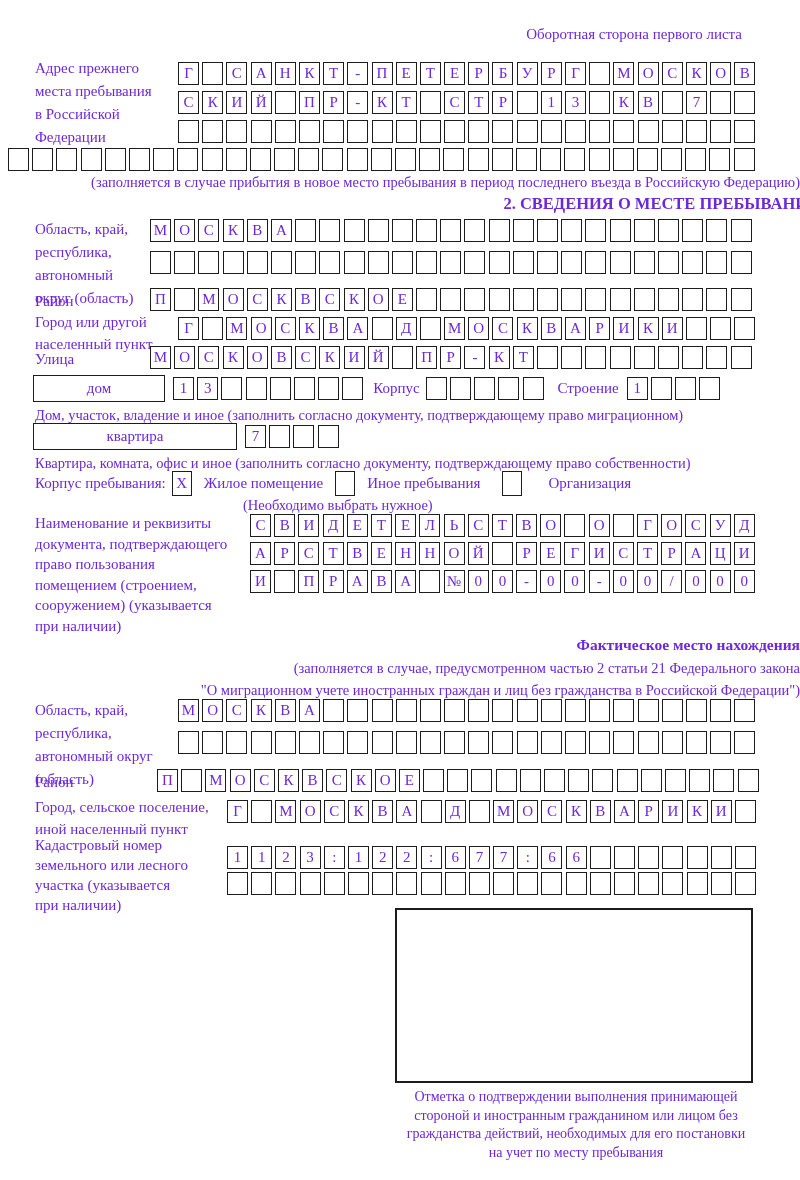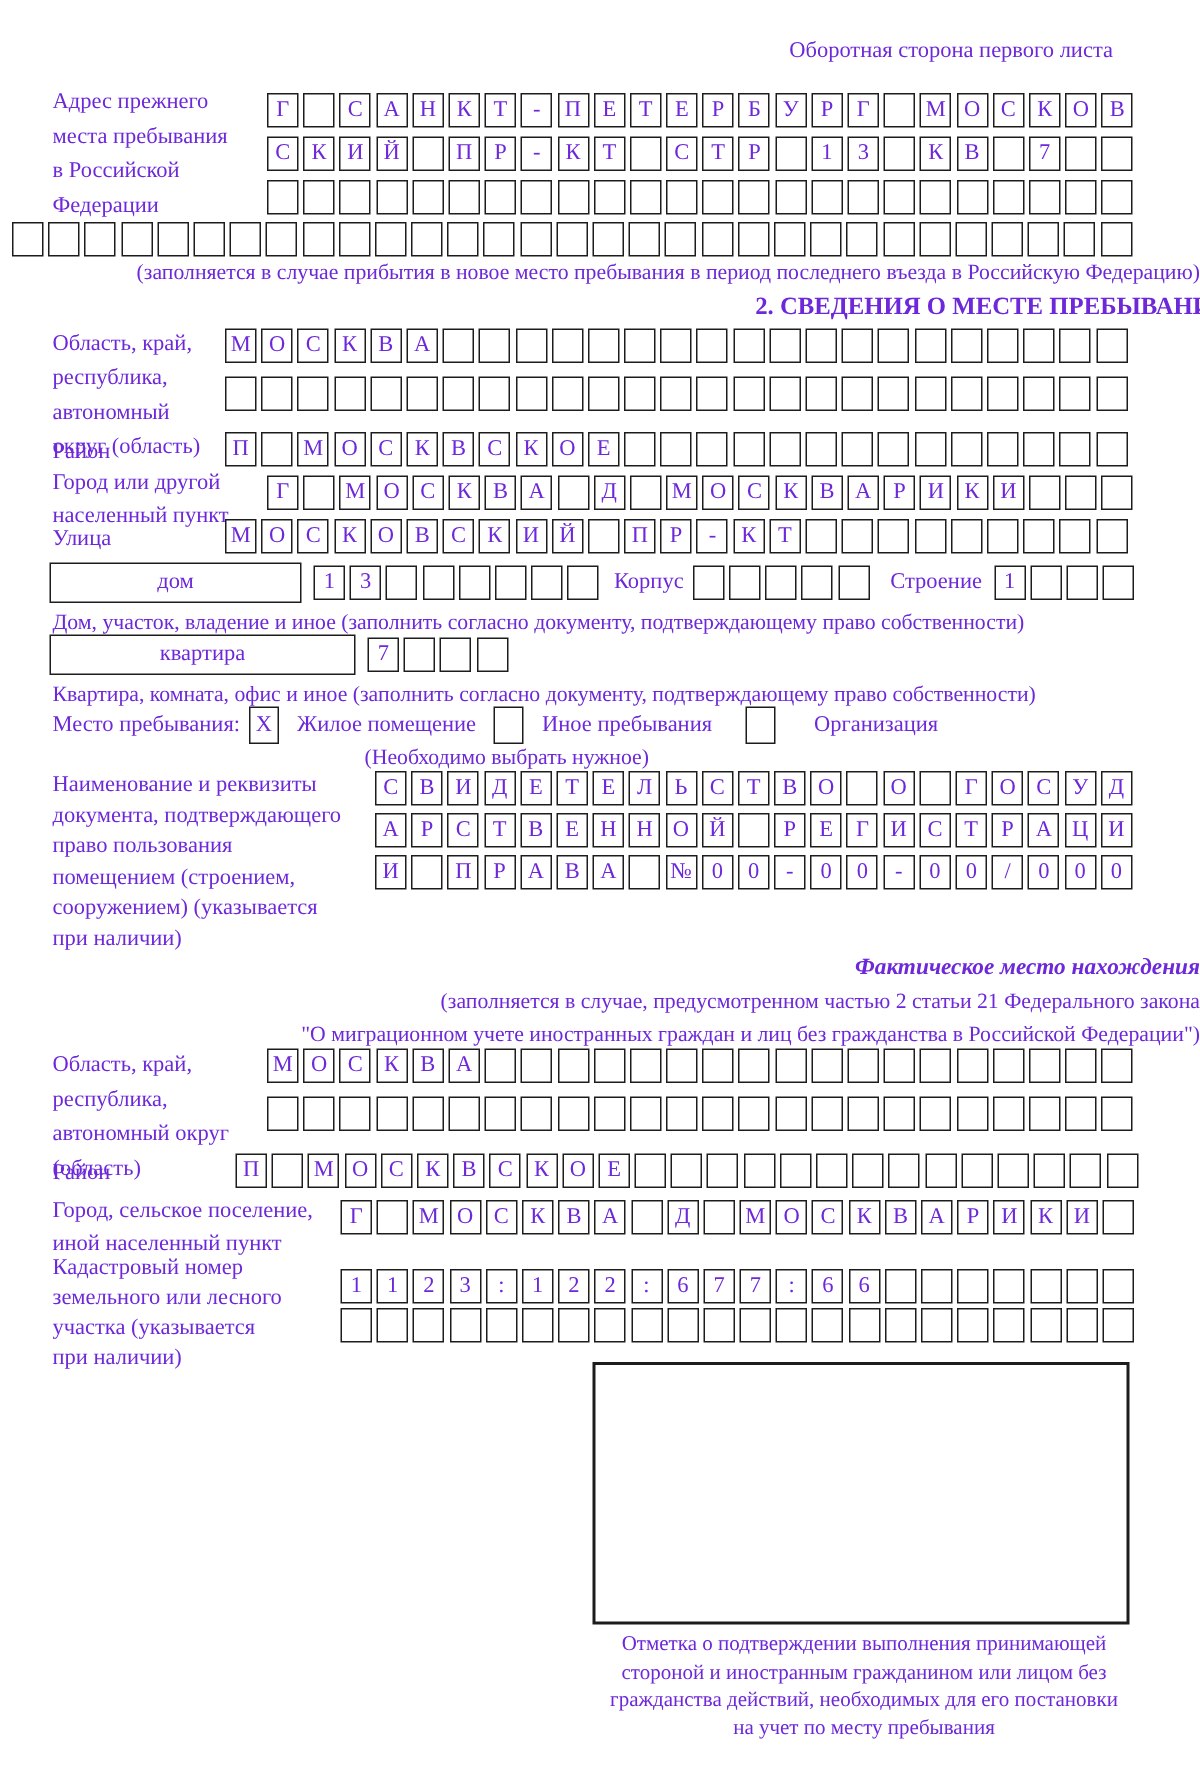--- a/index.html
+++ b/index.html
@@ -6,21 +6,21 @@
   .page{position:relative;width:800px;height:1180px;background:#fff;overflow:hidden;
         font-family:"Liberation Serif","DejaVu Serif",serif;color:#6d28d9;}
   .abs{position:absolute;}
   .lbl{font-size:15px;line-height:21px;}
   .prelines{white-space:pre-line;}
   .lh20{line-height:20px;} .lh205{line-height:20.5px;} .lh22{line-height:22px;} .lh23{line-height:23px;}
   .note{font-size:14.5px;}
   .center{left:0;width:100%;text-align:right;}
   .bold{font-weight:bold;}
   .title{font-size:16.5px;}
-  .subtitle{font-size:15.5px;font-style:italic;}
+  .subtitle{font-size:15.5px;}
   .grid{display:flex;gap:3.2px;}
   .cell{width:21px;height:23px;box-sizing:border-box;border:1.6px solid #1c1c1c;background:#fff;
         display:inline-flex;align-items:center;justify-content:center;font-size:15px;line-height:1;}
   .labelbox{box-sizing:border-box;border:1.6px solid #1c1c1c;height:27px;background:#fff;
         display:inline-flex;align-items:center;justify-content:center;font-size:15px;}
   .inlinerow{display:flex;align-items:center;}
   .checkbox{width:20px;height:25px;box-sizing:border-box;border:1.6px solid #1c1c1c;background:#fff;
         display:inline-flex;align-items:center;justify-content:center;font-size:15px;flex:none;}
   .bigbox{box-sizing:border-box;border:2px solid #1c1c1c;background:#fff;}
 </style>
@@ -290,21 +290,21 @@
       <span class="cell"></span>
       <span class="cell"></span>
       <span class="cell"></span>
       <span class="cell"></span>
       <span class="cell"></span>
       <span class="cell"></span>
       <span class="cell"></span>
     </div>
 
   <div class="abs inlinerow" style="left:33px;top:375px;">
-    <span class="labelbox" style="width:168px;">дом</span>
+    <span class="labelbox" style="width:132px;">дом</span>
     <span class="grid" style="margin-left:8px;">
         <span class="cell">1</span>
         <span class="cell">3</span>
         <span class="cell"></span>
         <span class="cell"></span>
         <span class="cell"></span>
         <span class="cell"></span>
         <span class="cell"></span>
         <span class="cell"></span>
       </span>
@@ -317,35 +317,35 @@
         <span class="cell"></span>
       </span>
     <span class="lbl" style="margin-left:14px;">Строение</span>
     <span class="grid" style="margin-left:8px;">
         <span class="cell">1</span>
         <span class="cell"></span>
         <span class="cell"></span>
         <span class="cell"></span>
       </span>
   </div>
-  <div class="abs note" style="left:35px;top:407px;">Дом, участок, владение и иное (заполнить согласно документу, подтверждающему право собственности)</div>
+  <div class="abs note" style="left:35px;top:407px;">Дом, участок, владение и иное (заполнить согласно документу, подтверждающему право миграционном)</div>
 
   <div class="abs inlinerow" style="left:33px;top:423px;">
     <span class="labelbox" style="width:204px;">квартира</span>
     <span class="grid" style="margin-left:8px;">
         <span class="cell">7</span>
         <span class="cell"></span>
         <span class="cell"></span>
         <span class="cell"></span>
       </span>
   </div>
   <div class="abs note" style="left:35px;top:455px;">Квартира, комната, офис и иное (заполнить согласно документу, подтверждающему право собственности)</div>
 
   <div class="abs inlinerow" style="left:35px;top:471px;">
-    <span class="lbl">Место пребывания:</span>
+    <span class="lbl">Корпус пребывания:</span>
     <span class="checkbox" style="margin-left:6px;">X</span>
     <span class="lbl" style="margin-left:12px;">Жилое помещение</span>
     <span class="checkbox" style="margin-left:12px;"></span>
     <span class="lbl" style="margin-left:12px;">Иное пребывания</span>
     <span class="checkbox" style="margin-left:22px;"></span>
     <span class="lbl" style="margin-left:26px;">Организация</span>
   </div>
   <div class="abs note" style="left:243px;top:497px;">(Необходимо выбрать нужное)</div>
 
   <div class="abs lbl prelines lh205" style="left:35px;top:513px;">Наименование и реквизиты

